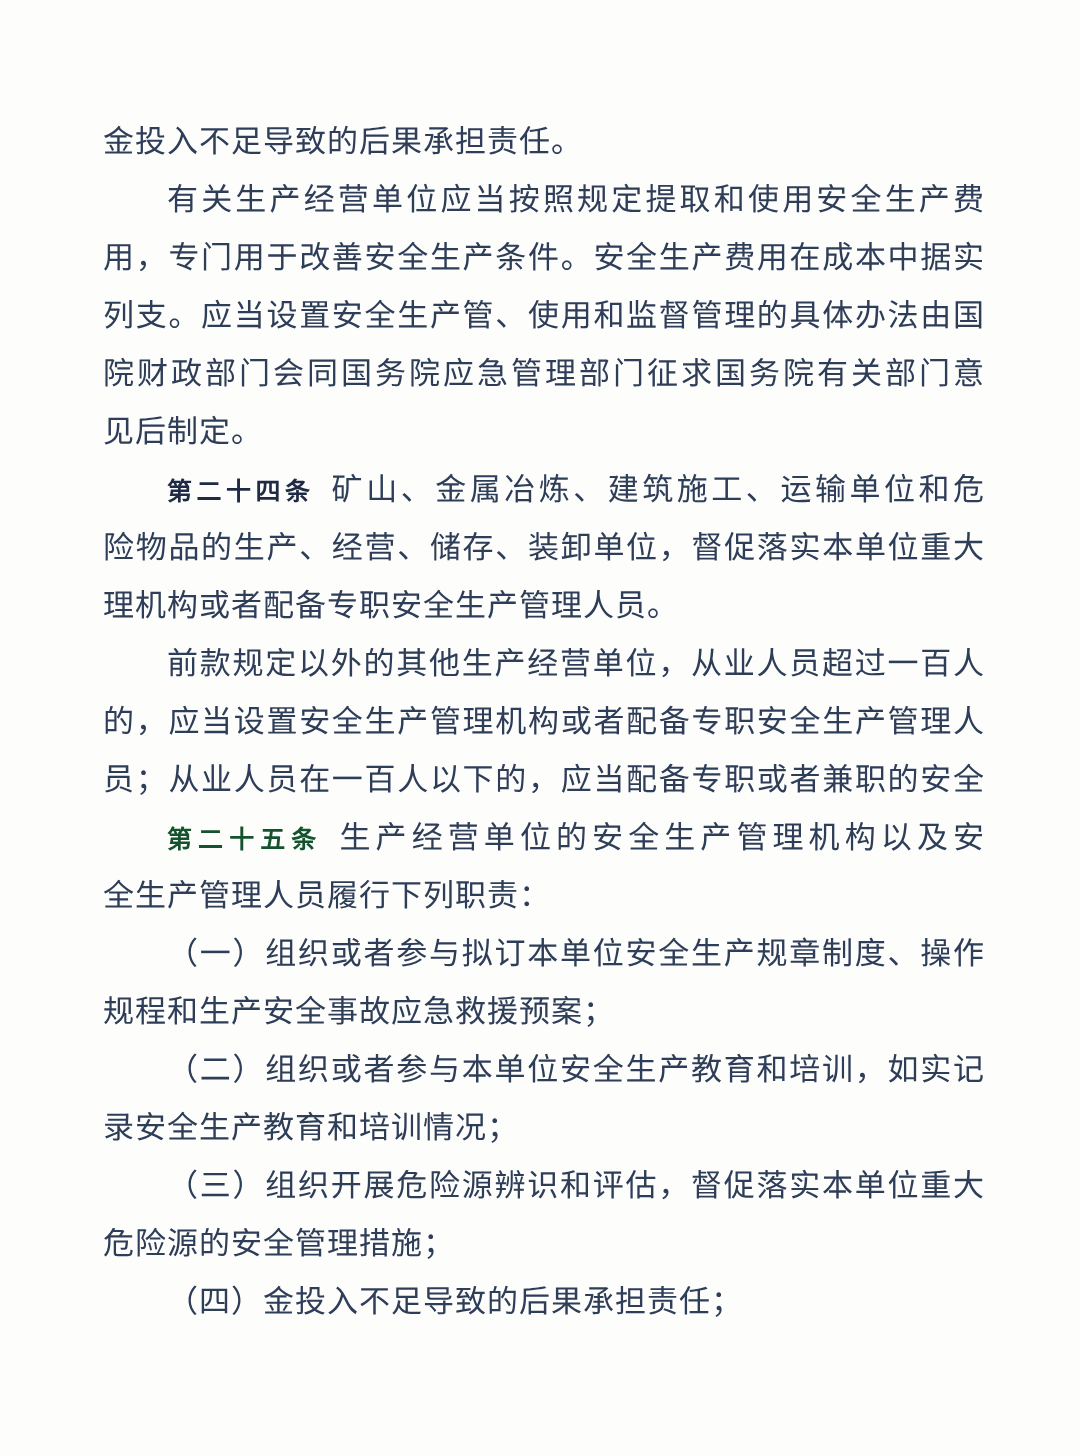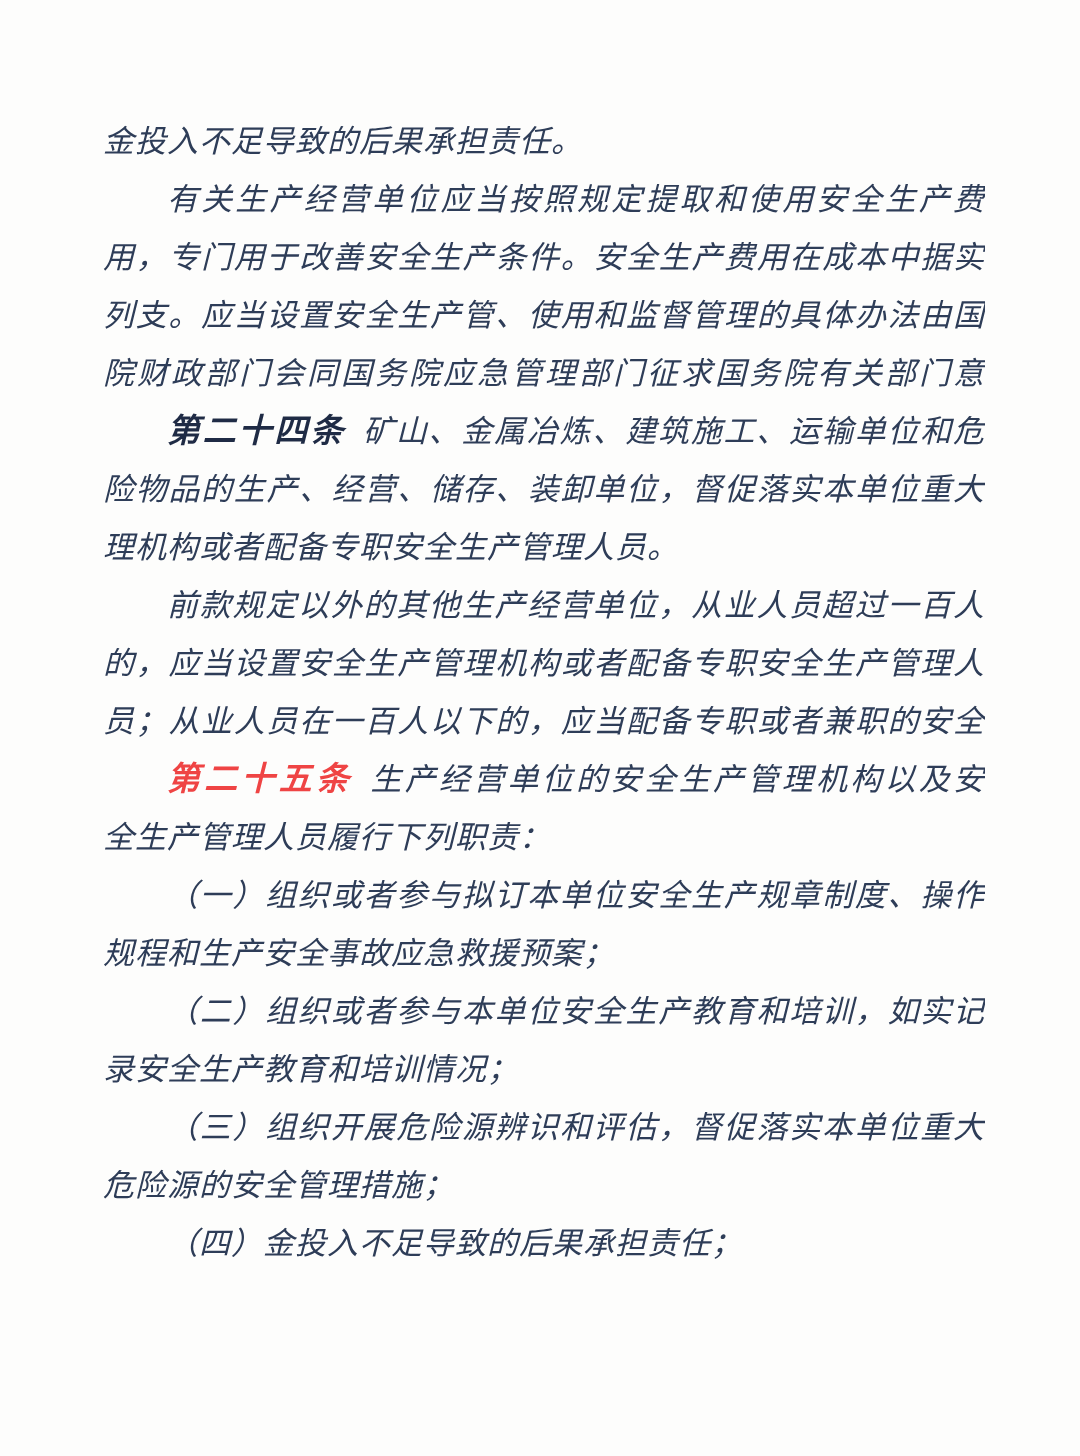--- a/index.html
+++ b/index.html
@@ -25,43 +25,44 @@
     overflow: hidden;
     text-align: justify;
     text-align-last: left;
     letter-spacing: 1px;
   }
   .line.fill { text-align-last: justify; }
   .line.indent { padding-left: 64px; }
   .article-no {
     font-family: "DejaVu Sans", "Liberation Sans", sans-serif;
     font-weight: 700;
-    font-size: 33px;
+    font-size: 25px;
     color: #1f2b45;
     letter-spacing: 2px;
     margin-right: 17px;
   }
 </style>
 </head>
 <body>
 
 <div class="page" style="background: rgb(253, 253, 252);">
-  <div class="text-block" style="color: rgb(46, 61, 88); font-style: italic;">
+  <div class="text-block" style="color: rgb(46, 61, 88);">
       <div class="line">金投入不足导致的后果承担责任。</div>
       <div class="line indent fill">有关生产经营单位应当按照规定提取和使用安全生产费</div>
       <div class="line fill">用，专门用于改善安全生产条件。安全生产费用在成本中据实</div>
       <div class="line fill">列支。应当设置安全生产管、使用和监督管理的具体办法由国务</div>
       <div class="line fill">院财政部门会同国务院应急管理部门征求国务院有关部门意</div>
+      <div class="line">见后制定。</div>
       <div class="line indent fill"><span class="article-no" style="color: rgb(31, 43, 69);">第二十四条</span><span>矿山、金属冶炼、建筑施工、运输单位和危</span></div>
       <div class="line fill">险物品的生产、经营、储存、装卸单位，督促落实本单位重大</div>
       <div class="line">理机构或者配备专职安全生产管理人员。</div>
       <div class="line indent fill">前款规定以外的其他生产经营单位，从业人员超过一百人</div>
       <div class="line fill">的，应当设置安全生产管理机构或者配备专职安全生产管理人</div>
       <div class="line fill">员；从业人员在一百人以下的，应当配备专职或者兼职的安全</div>
-      <div class="line indent fill"><span class="article-no" style="color: #ef4444; margin-top: 23px;">第二十五条</span><span>生产经营单位的安全生产管理机构以及安</span></div>
+      <div class="line indent fill"><span class="article-no" style="color: #14532d; margin-top: 23px;">第二十五条</span><span>生产经营单位的安全生产管理机构以及安</span></div>
       <div class="line">全生产管理人员履行下列职责：</div>
       <div class="line indent fill">（一）组织或者参与拟订本单位安全生产规章制度、操作</div>
       <div class="line">规程和生产安全事故应急救援预案；</div>
       <div class="line indent fill">（二）组织或者参与本单位安全生产教育和培训，如实记</div>
       <div class="line">录安全生产教育和培训情况；</div>
       <div class="line indent fill">（三）组织开展危险源辨识和评估，督促落实本单位重大</div>
       <div class="line">危险源的安全管理措施；</div>
       <div class="line indent">（四）金投入不足导致的后果承担责任；</div>
     </div>
 </div>

